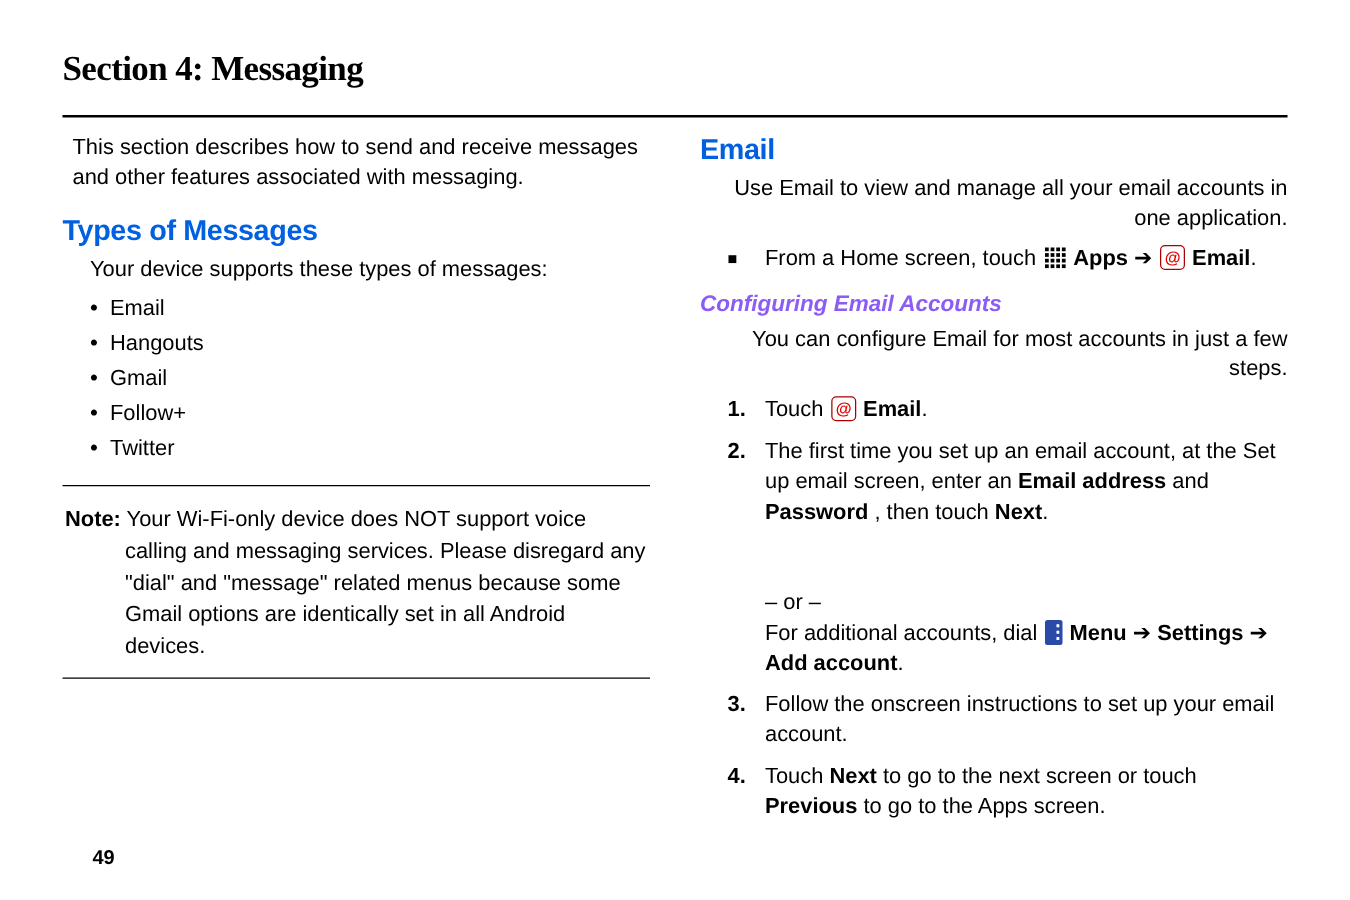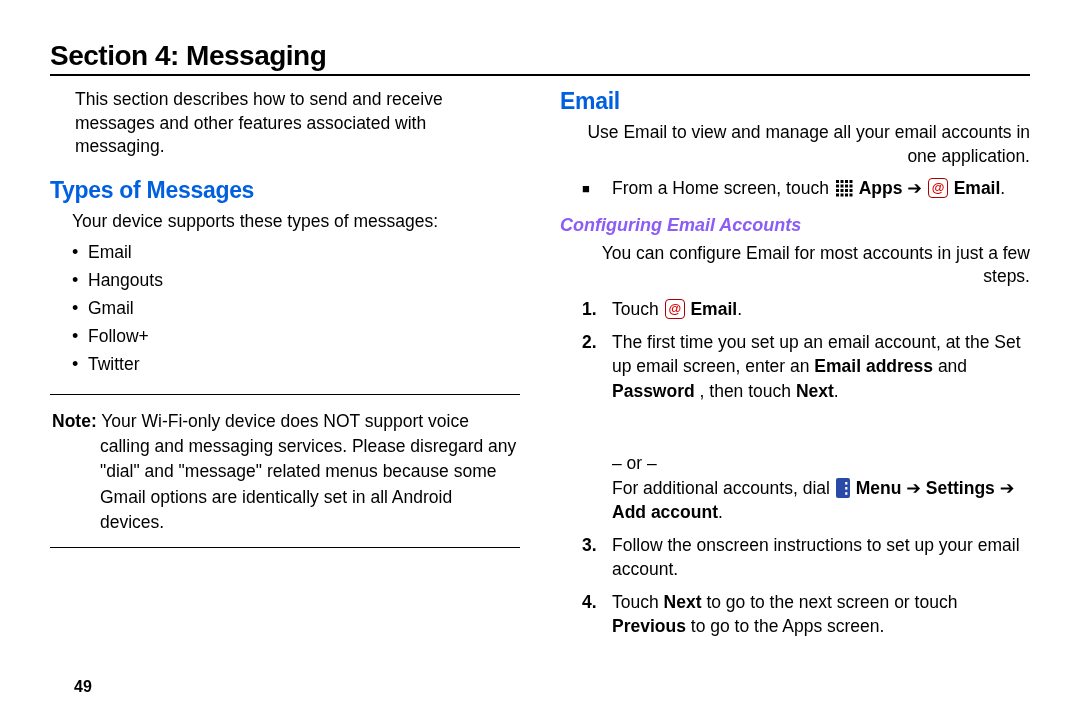--- a/index.html
+++ b/index.html
@@ -11,41 +11,41 @@
       color: #000;
     }
     .page {
       padding: 40px 50px 20px 50px;
       position: relative;
       height: 100%;
     }
     .section-title {
       font-size: 28px;
       font-weight: bold;
-      font-family: Liberation Sans, sans-serif;
+      font-family: Liberation Serif, serif;
       letter-spacing: -0.5px;
-      margin-bottom: 2px;
+      margin-bottom: 20px;
     }
     .hr-thick {
       border: none;
       border-top: 2px solid #000;
       margin-bottom: 12px;
     }
     .columns {
       display: flex;
       gap: 40px;
     }
     .col {
       flex: 1;
       min-width: 0;
     }
     .intro {
       font-size: 17.5px;
       line-height: 1.35;
-      margin: 0 0 18px 25px;
+      margin: 0 0 18px 8px;
     }
     .h2-blue {
       color: #0060df;
       font-size: 23px;
       font-weight: bold;
       font-family: Arial, Helvetica, sans-serif;
       letter-spacing: -0.3px;
       margin: 10px 0 6px 0;
     }
     .h3-blue-italic {

